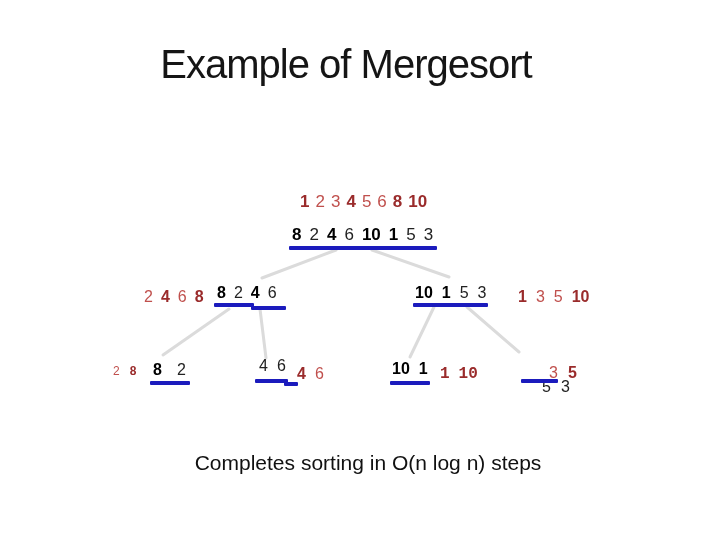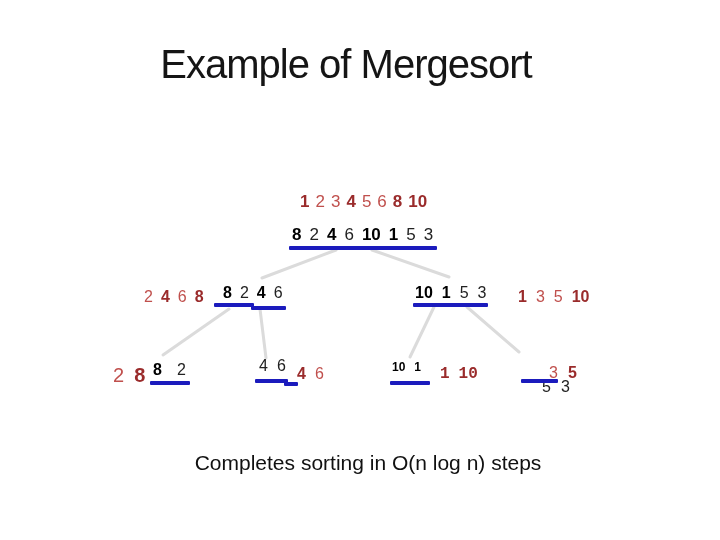--- a/index.html
+++ b/index.html
@@ -33,34 +33,34 @@
       <line x1="229" y1="309" x2="163" y2="355" stroke="#dbdbdb" stroke-width="3" stroke-linecap="round"></line>
       <line x1="260" y1="309" x2="266" y2="358" stroke="#dbdbdb" stroke-width="3" stroke-linecap="round"></line>
       <line x1="434" y1="307" x2="410" y2="357" stroke="#dbdbdb" stroke-width="3" stroke-linecap="round"></line>
       <line x1="467" y1="307" x2="519" y2="352" stroke="#dbdbdb" stroke-width="3" stroke-linecap="round"></line>
     </svg>
   <div id="tree">
       <div class="node" style="left: 300px; top: 193px; font-size: 17px;"><span style="color: rgb(154, 43, 43); font-weight: 700; margin-right: 6px;">1</span><span style="color: rgb(192, 80, 77); font-weight: 400; margin-right: 6px;">2</span><span style="color: rgb(192, 80, 77); font-weight: 400; margin-right: 6px;">3</span><span style="color: rgb(154, 43, 43); font-weight: 700; margin-right: 6px;">4</span><span style="color: rgb(192, 80, 77); font-weight: 400; margin-right: 6px;">5</span><span style="color: rgb(192, 80, 77); font-weight: 400; margin-right: 6px;">6</span><span style="color: rgb(154, 43, 43); font-weight: 700; margin-right: 6px;">8</span><span style="color: rgb(154, 43, 43); font-weight: 700;">10</span></div>
       <div class="node" style="left: 292px; top: 226px; font-size: 17px;"><span style="color: rgb(0, 0, 0); font-weight: 700; margin-right: 8px;">8</span><span style="color: rgb(34, 34, 34); font-weight: 400; margin-right: 8px;">2</span><span style="color: rgb(0, 0, 0); font-weight: 700; margin-right: 8px;">4</span><span style="color: rgb(34, 34, 34); font-weight: 400; margin-right: 8px;">6</span><span style="color: rgb(0, 0, 0); font-weight: 700; margin-right: 8px;">10</span><span style="color: rgb(0, 0, 0); font-weight: 700; margin-right: 8px;">1</span><span style="color: rgb(34, 34, 34); font-weight: 400; margin-right: 8px;">5</span><span style="color: rgb(34, 34, 34); font-weight: 400;">3</span></div>
       <div class="underline" style="left: 289px; top: 246px; width: 148px; background: rgb(27, 27, 189);"></div>
       <div class="node" style="left: 144px; top: 289px; font-size: 16px;"><span style="color: rgb(192, 80, 77); font-weight: 400; margin-right: 8px;">2</span><span style="color: rgb(154, 43, 43); font-weight: 700; margin-right: 8px;">4</span><span style="color: rgb(192, 80, 77); font-weight: 400; margin-right: 8px;">6</span><span style="color: rgb(154, 43, 43); font-weight: 700;">8</span></div>
-      <div class="node" style="left: 217px; top: 285px; font-size: 16px; margin-left: 6px;"><span style="color: rgb(0, 0, 0); font-weight: 700; margin-right: 8px;">8</span><span style="color: rgb(34, 34, 34); font-weight: 400; margin-right: 8px;">2</span><span style="color: rgb(0, 0, 0); font-weight: 700; margin-right: 8px;">4</span><span style="color: rgb(34, 34, 34); font-weight: 400;">6</span></div>
+      <div class="node" style="left: 217px; top: 285px; font-size: 16px;"><span style="color: rgb(0, 0, 0); font-weight: 700; margin-right: 8px;">8</span><span style="color: rgb(34, 34, 34); font-weight: 400; margin-right: 8px;">2</span><span style="color: rgb(0, 0, 0); font-weight: 700; margin-right: 8px;">4</span><span style="color: rgb(34, 34, 34); font-weight: 400;">6</span></div>
       <div class="underline" style="left: 214px; top: 303px; width: 40px; background: rgb(27, 27, 189);"></div>
       <div class="underline" style="left: 251px; top: 306px; width: 35px; background: rgb(27, 27, 189);"></div>
       <div class="node" style="left: 415px; top: 285px; font-size: 16px;"><span style="color: rgb(0, 0, 0); font-weight: 700; margin-right: 9px;">10</span><span style="color: rgb(0, 0, 0); font-weight: 700; margin-right: 9px;">1</span><span style="color: rgb(34, 34, 34); font-weight: 400; margin-right: 9px;">5</span><span style="color: rgb(34, 34, 34); font-weight: 400;">3</span></div>
       <div class="underline" style="left: 413px; top: 303px; width: 75px; background: rgb(27, 27, 189);"></div>
       <div class="node" style="left: 518px; top: 289px; font-size: 16px;"><span style="color: rgb(154, 43, 43); font-weight: 700; margin-right: 9px;">1</span><span style="color: rgb(192, 80, 77); font-weight: 400; margin-right: 9px;">3</span><span style="color: rgb(192, 80, 77); font-weight: 400; margin-right: 9px;">5</span><span style="color: rgb(154, 43, 43); font-weight: 700;">10</span></div>
-      <div class="node" style="left: 113px; top: 365px; font-size: 20px;"><span style="color: rgb(192, 80, 77); font-weight: 400; margin-right: 10px;">2</span><span style="color: rgb(154, 43, 43); font-weight: 700;">8</span></div>
+      <div class="node" style="left: 113px; top: 365px; font-size: 12px;"><span style="color: rgb(192, 80, 77); font-weight: 400; margin-right: 10px;">2</span><span style="color: rgb(154, 43, 43); font-weight: 700;">8</span></div>
       <div class="node" style="left: 153px; top: 362px; font-size: 16px;"><span style="color: rgb(0, 0, 0); font-weight: 700; margin-right: 15px;">8</span><span style="color: rgb(34, 34, 34); font-weight: 400;">2</span></div>
       <div class="underline" style="left: 150px; top: 381px; width: 40px; background: rgb(27, 27, 189);"></div>
       <div class="node" style="left: 259px; top: 358px; font-size: 16px;"><span style="color: rgb(34, 34, 34); font-weight: 400; margin-right: 9px;">4</span><span style="color: rgb(34, 34, 34); font-weight: 400;">6</span></div>
       <div class="underline" style="left: 255px; top: 379px; width: 33px; background: rgb(27, 27, 189);"></div>
       <div class="underline" style="left: 284px; top: 382px; width: 14px; background: rgb(27, 27, 189);"></div>
       <div class="node" style="left: 297px; top: 366px; font-size: 16px;"><span style="color: rgb(154, 43, 43); font-weight: 700; margin-right: 9px;">4</span><span style="color: rgb(192, 80, 77); font-weight: 400;">6</span></div>
-      <div class="node" style="left: 392px; top: 361px; font-size: 12px;"><span style="color: rgb(0, 0, 0); font-weight: 700; margin-right: 9px;">10</span><span style="color: rgb(0, 0, 0); font-weight: 700;">1</span></div>
+      <div class="node" style="left: 392px; top: 361px; font-size: 16px;"><span style="color: rgb(0, 0, 0); font-weight: 700; margin-right: 9px;">10</span><span style="color: rgb(0, 0, 0); font-weight: 700;">1</span></div>
       <div class="underline" style="left: 390px; top: 381px; width: 40px; background: rgb(27, 27, 189);"></div>
       <div class="node" style="left: 440px; top: 366px; font-size: 16px; font-family: Liberation Mono, monospace;"><span style="color: rgb(154, 43, 43); font-weight: 700; margin-right: 9px;">1</span><span style="color: rgb(154, 43, 43); font-weight: 700;">10</span></div>
       <div class="node" style="left: 542px; top: 359px; font-size: 16px; margin-top: 20px;"><span style="color: rgb(34, 34, 34); font-weight: 400; margin-right: 10px;">5</span><span style="color: rgb(34, 34, 34); font-weight: 400;">3</span></div>
       <div class="underline" style="left: 521px; top: 379px; width: 37px; background: rgb(27, 27, 189);"></div>
       <div class="node" style="left: 549px; top: 365px; font-size: 16px;"><span style="color: rgb(192, 80, 77); font-weight: 400; margin-right: 10px;">3</span><span style="color: rgb(154, 43, 43); font-weight: 700;">5</span></div>
     </div>
   <div id="caption">Completes sorting in O(n log n) steps</div>
 </div>
 
 </body></html>

